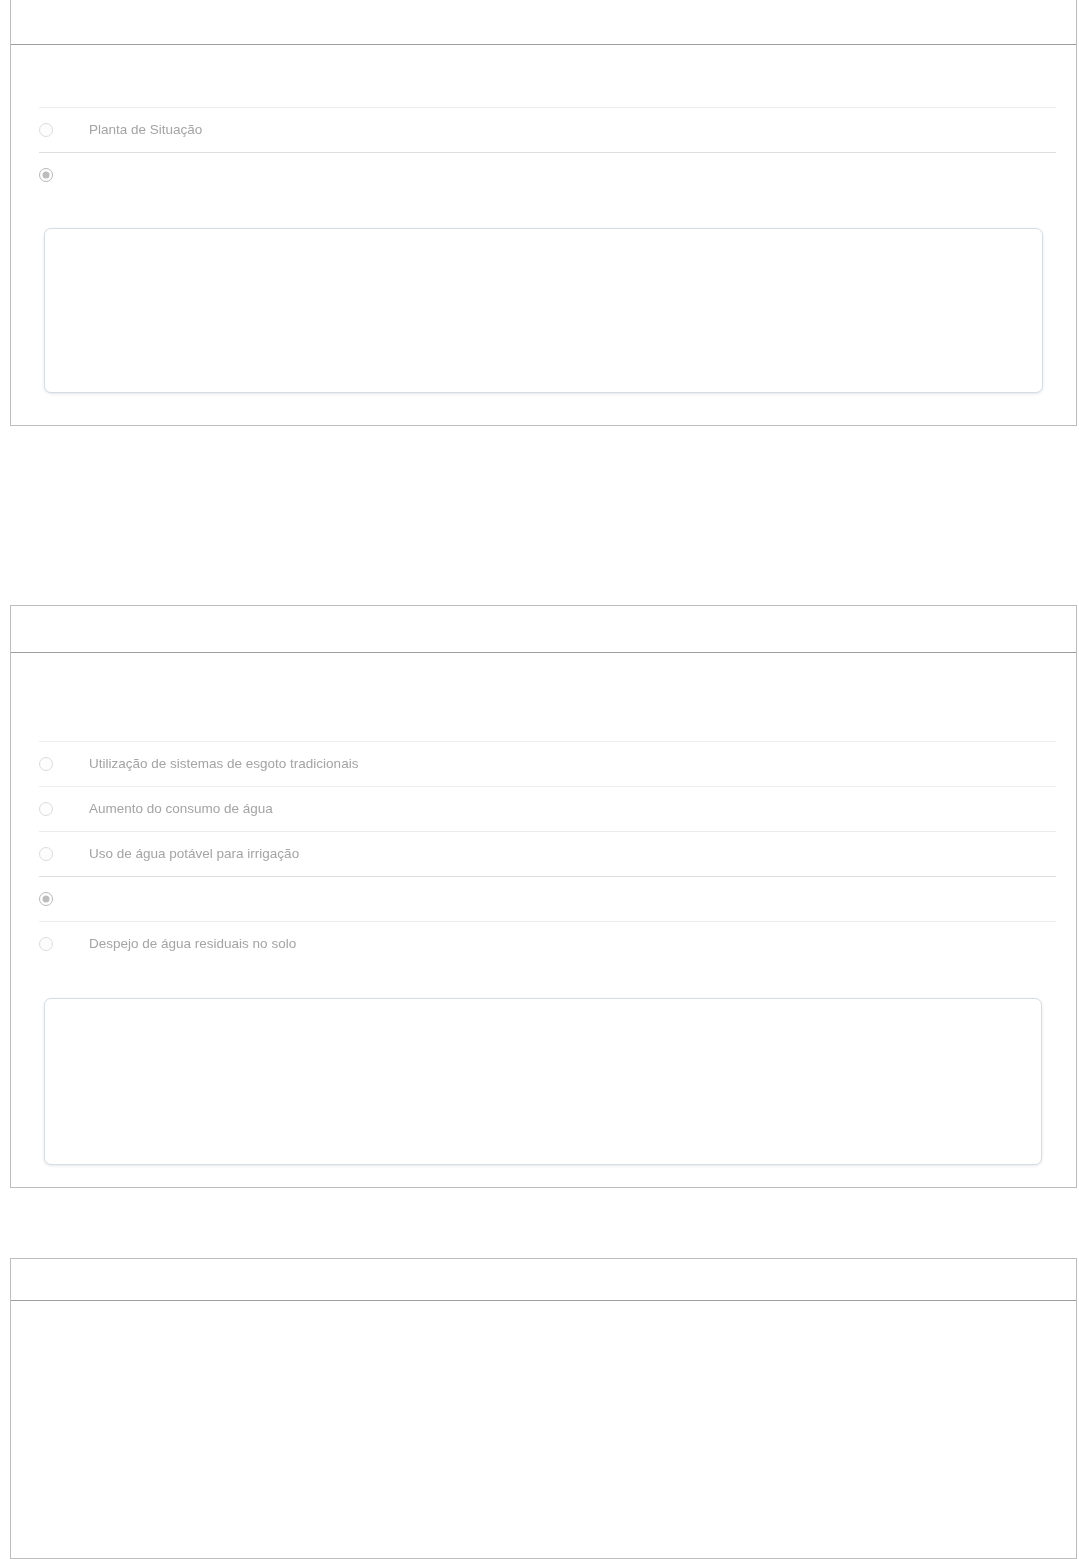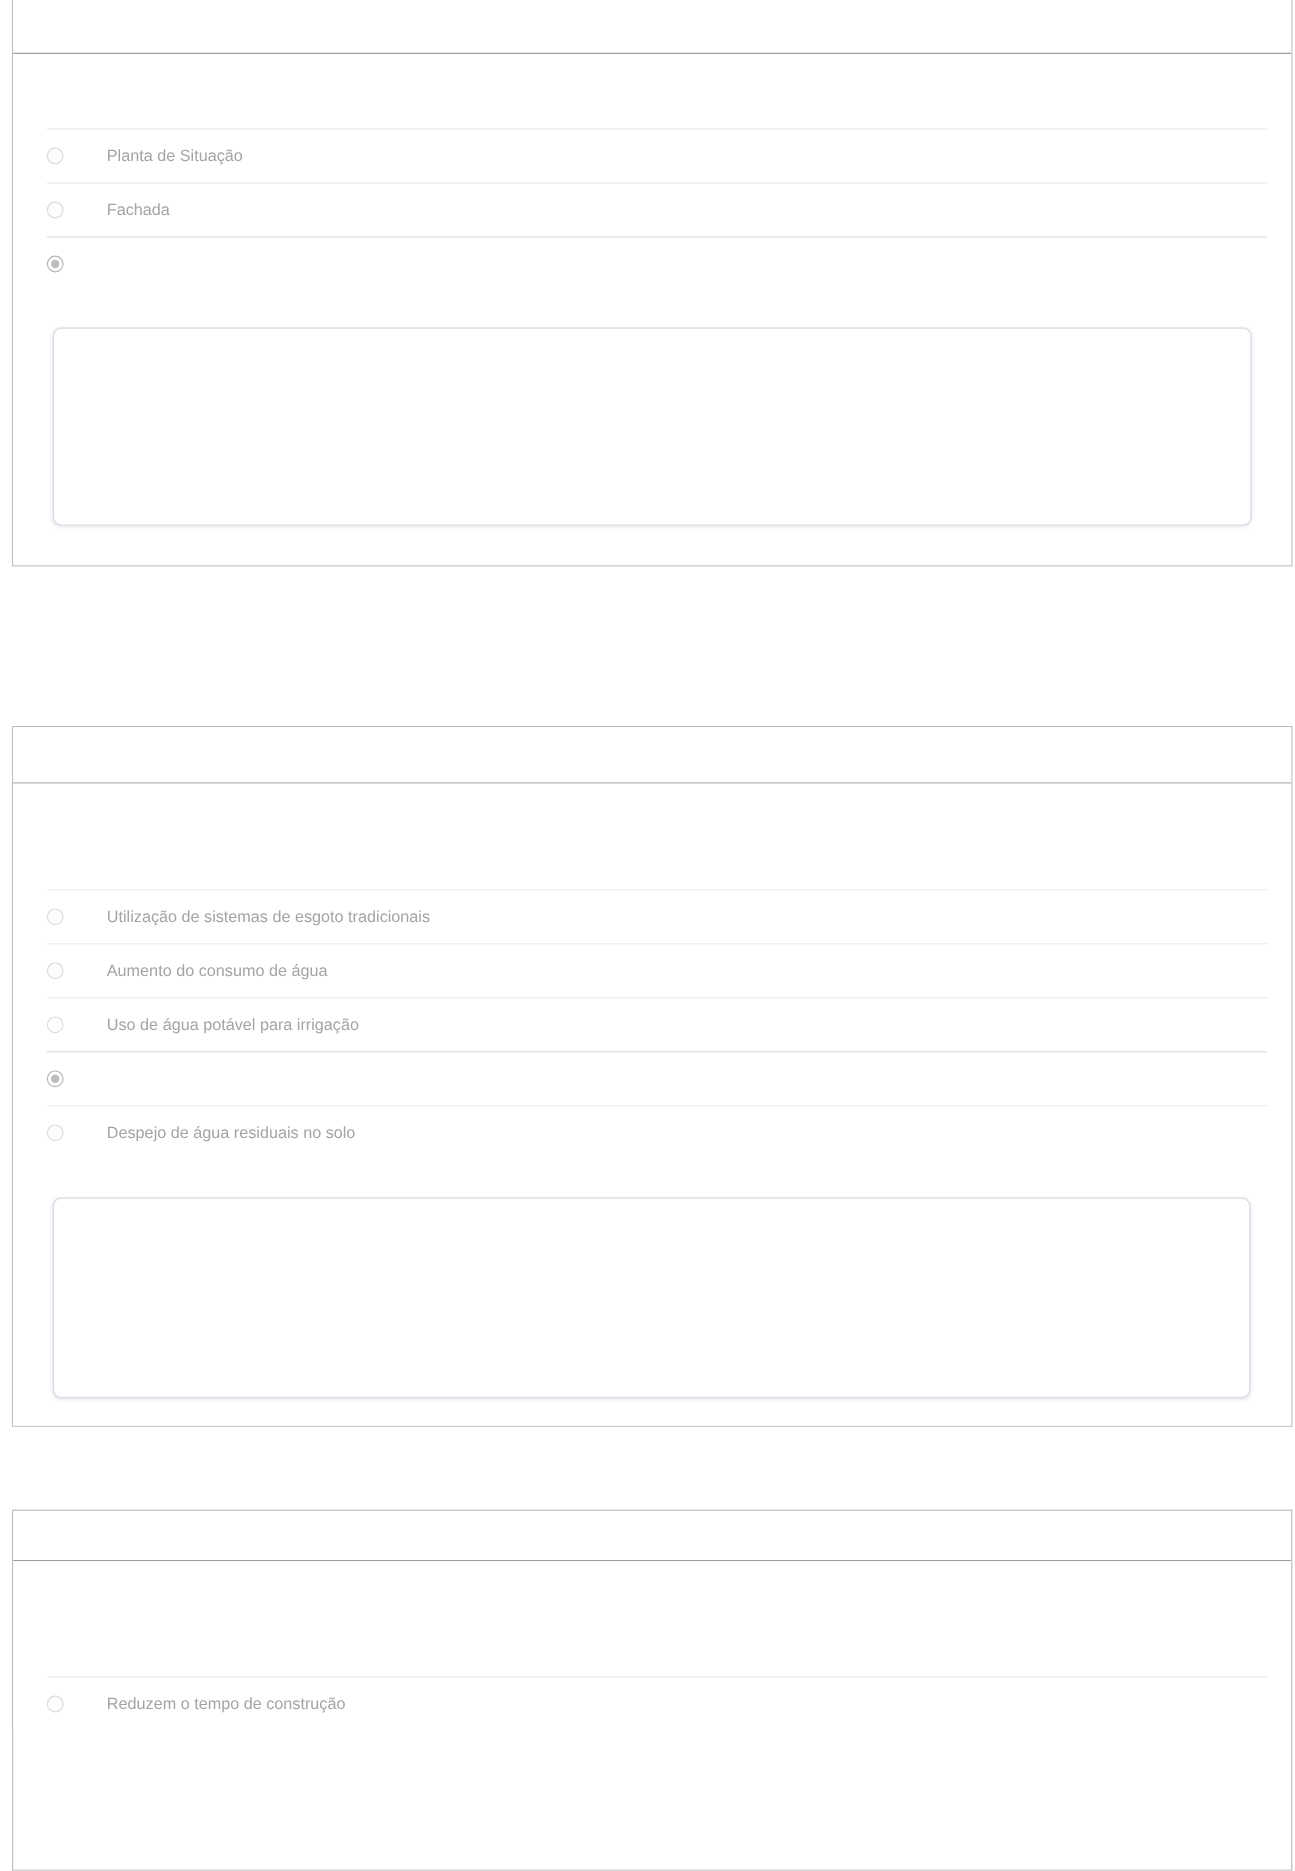--- a/index.html
+++ b/index.html
@@ -161,24 +161,20 @@
       <span class="card-header-title"></span>
     </div>
     <div class="card-body">
       <div class="question-text"></div>
 
       <div class="options-list">
         <div class="option-row">
           <span class="radio"></span>
           <span class="option-label">Planta de Situação</span>
         </div>
-        <div class="option-row">
-          <span class="radio"></span>
-          <span class="option-label">Fachada</span>
-        </div>
         <div class="option-row sep-strong">
           <span class="radio checked"></span>
           <span class="option-label"></span>
         </div>
       </div>
 
       <div class="answer-wrap">
         <textarea class="answer-box" placeholder="" style=""></textarea>
       </div>
     </div>
@@ -221,21 +217,17 @@
   </section>
 
   <section class="quiz-card" id="card-3">
     <div class="card-header">
       <span class="card-header-title"></span>
     </div>
     <div class="card-body">
       <div class="question-text"></div>
 
       <div class="options-list">
-        <div class="option-row">
-          <span class="radio"></span>
-          <span class="option-label">Reduzem o tempo de construção</span>
-        </div>
       </div>
     </div>
   </section>
 
 </div>
 
 </body></html>

